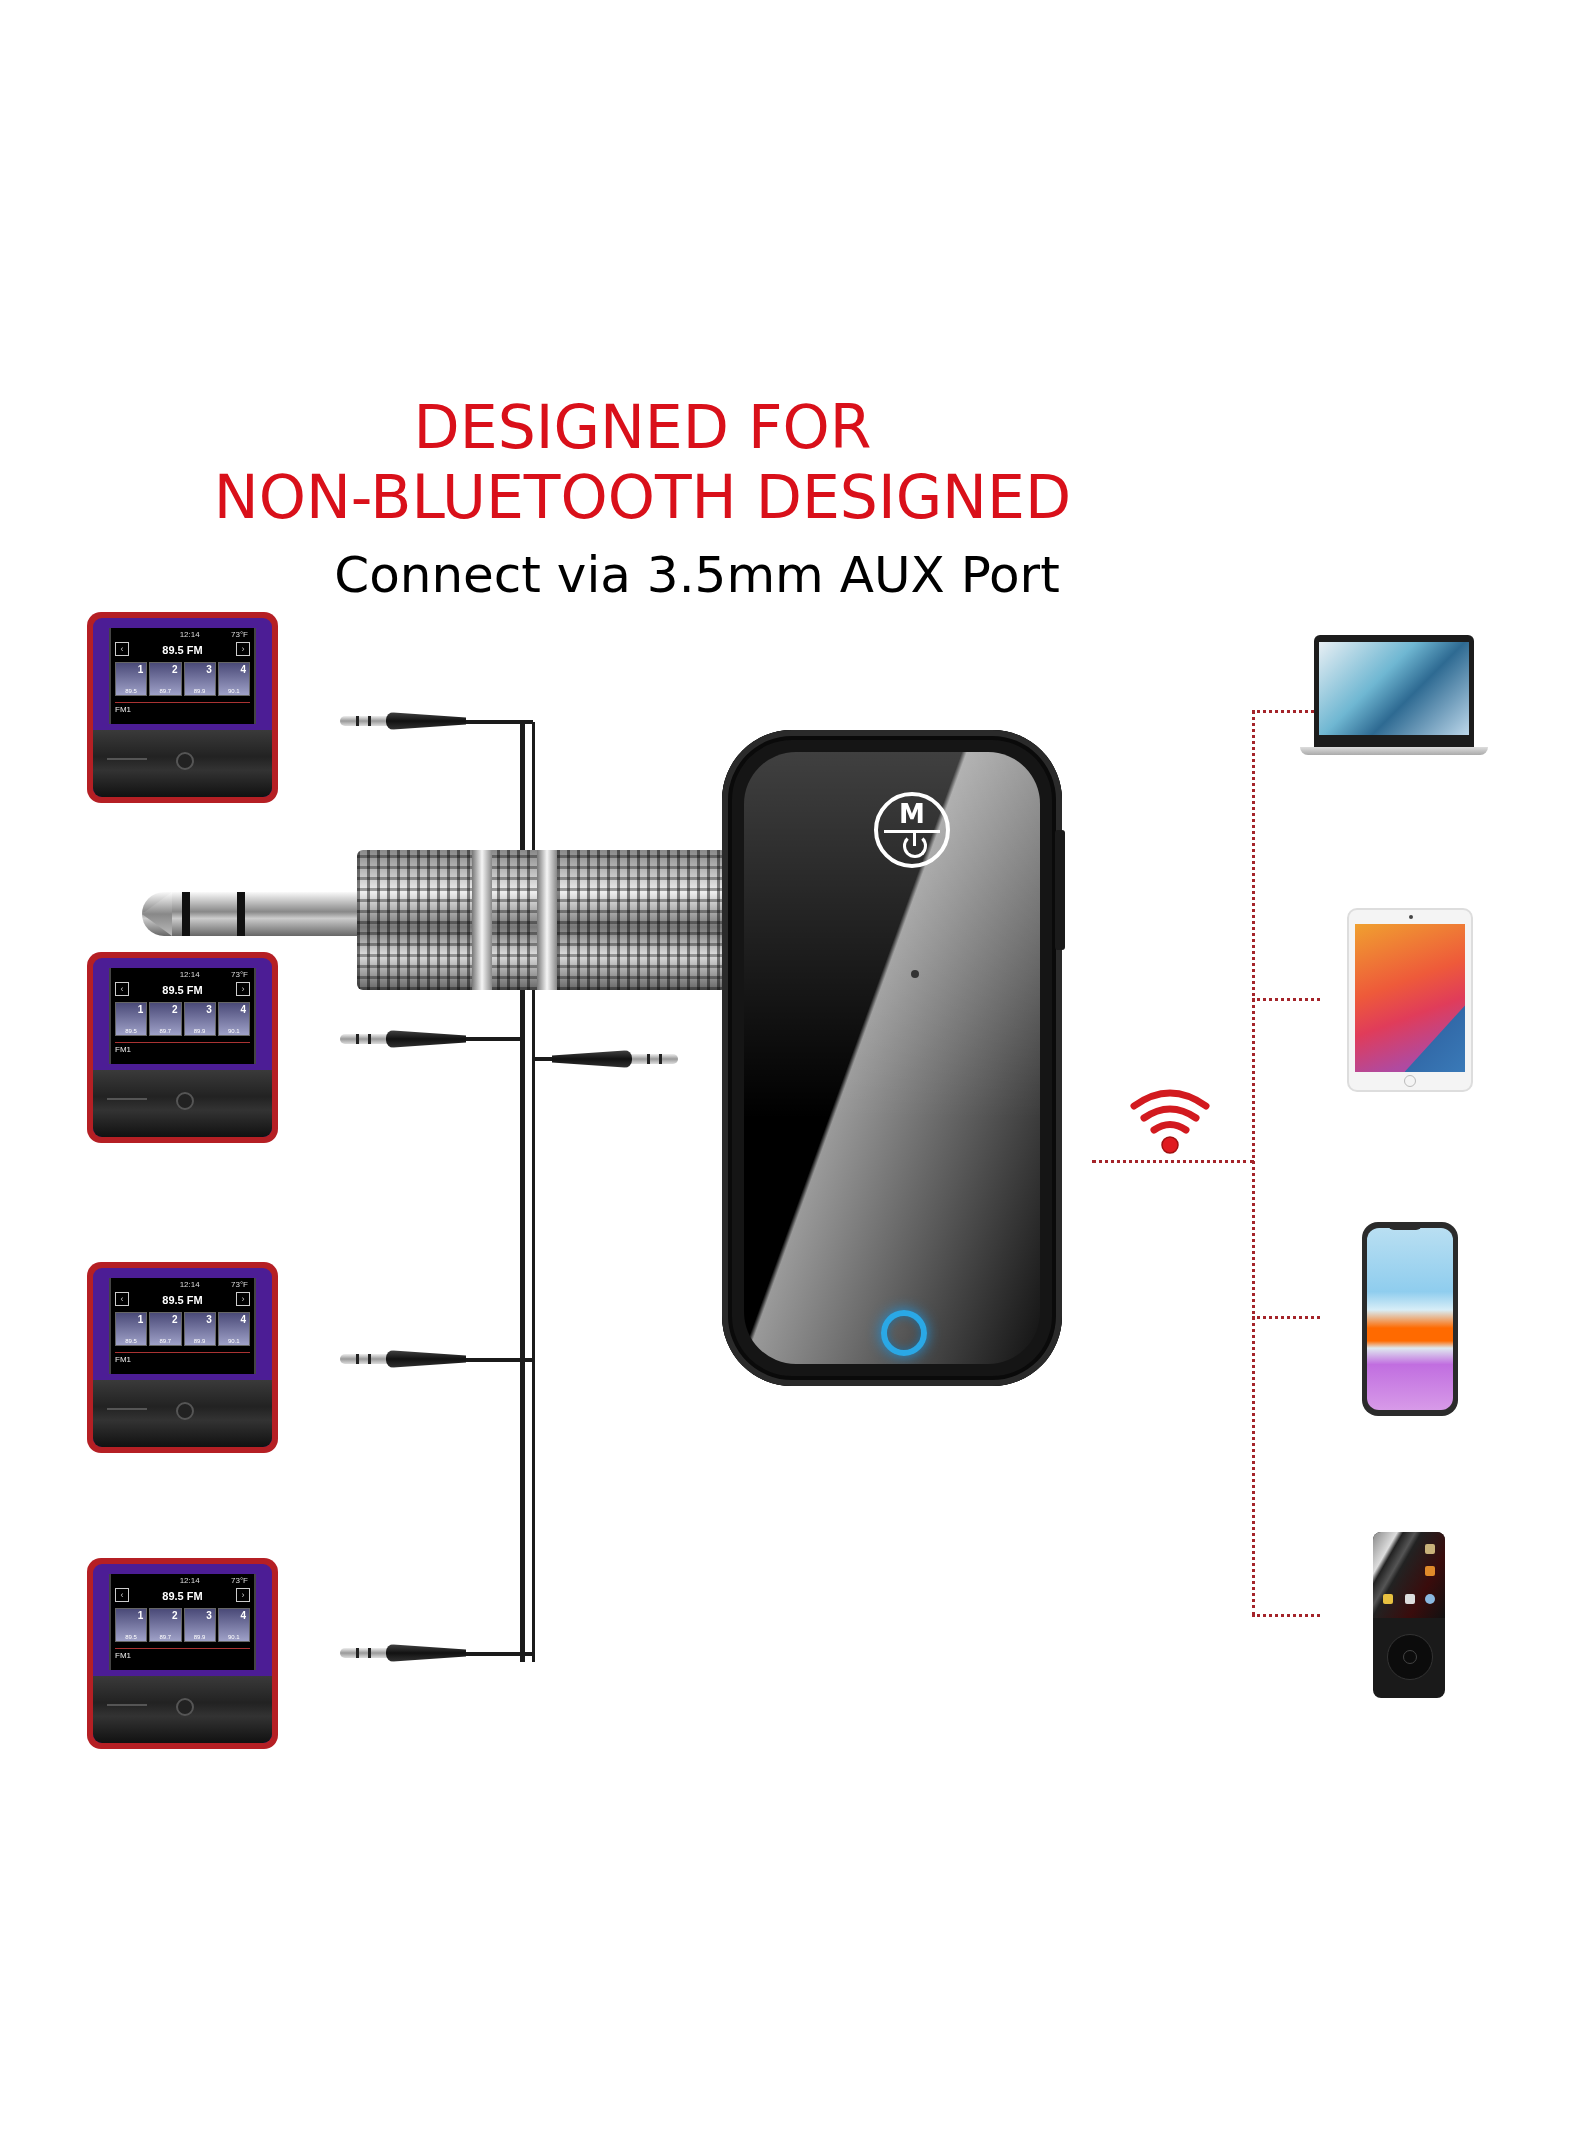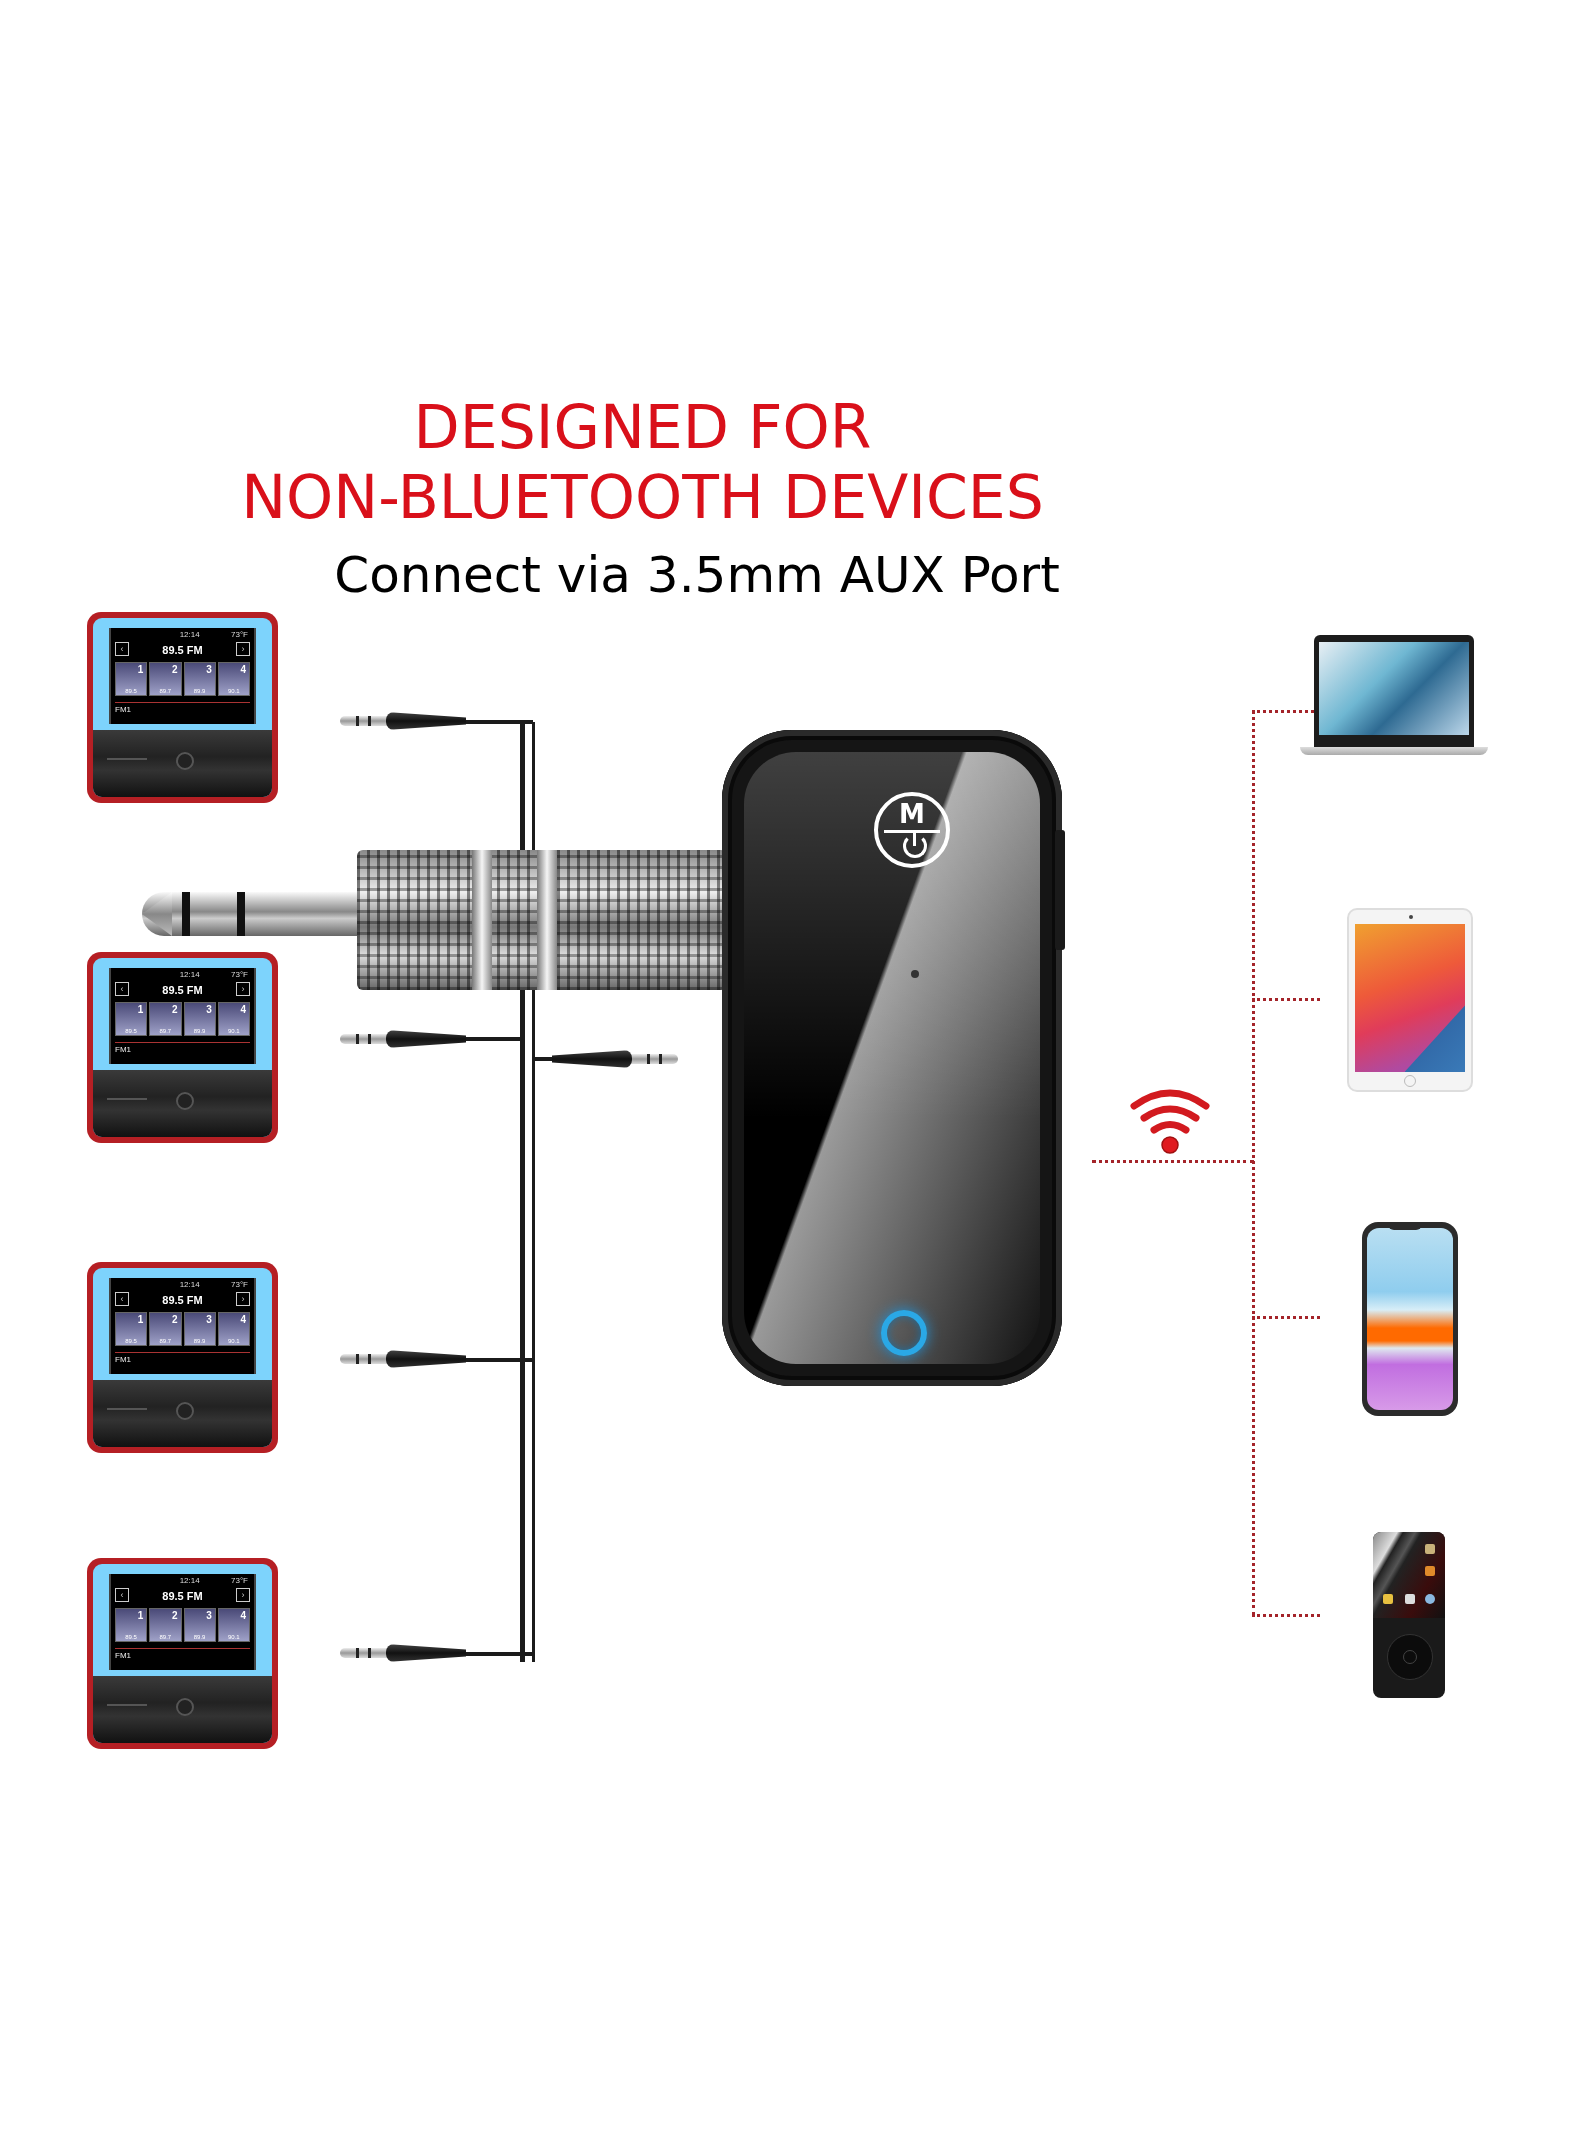--- a/index.html
+++ b/index.html
@@ -5,21 +5,21 @@
   html, body { margin:0; padding:0; background:#ffffff; }
   body { width:1571px; height:2152px; position:relative; overflow:hidden; font-family:"Liberation Sans", sans-serif; }
   .abs { position:absolute; }
   .title { position:absolute; left:0; width:1285px; text-align:center; color:#d9101a; font-family:"DejaVu Sans", sans-serif; font-weight:400; letter-spacing:0; }
   .title1 { top:392px; font-size:60px; line-height:70px; }
   .title2 { top:462px; font-size:60px; line-height:70px; }
   .subtitle { position:absolute; top:545px; left:0; width:1394px; text-align:center; color:#000; font-family:"DejaVu Sans", sans-serif; font-size:50px; line-height:60px; }
 
   
   .radio { position:absolute; left:87px; width:191px; height:191px; background:#b51f24; border-radius:14px; box-sizing:border-box; padding:6px; }
-  .radio-inner { width:100%; height:100%; background:#7dd3fc; border-radius:9px; position:relative; overflow:hidden; }
+  .radio-inner { width:100%; height:100%; background:#4c1d95; border-radius:9px; position:relative; overflow:hidden; }
   .radio-screen { position:absolute; left:16px; top:10px; right:16px; height:96px; background:#000; border-left:2px solid #444; border-right:2px solid #444; }
   .rs-status { position:absolute; top:2px; left:0; right:0; height:10px; color:#ddd; font-size:8px; font-family:"Liberation Sans", sans-serif; }
   .rs-status .tm { position:absolute; left:48%; }
   .rs-status .tp { position:absolute; right:6px; }
   .rs-freq { position:absolute; top:16px; left:0; right:0; text-align:center; color:#fff; font-size:11px; font-weight:bold; }
   .rs-arrow { position:absolute; top:14px; width:12px; height:12px; border:1.5px solid #ccc; color:#ccc; font-size:9px; line-height:12px; text-align:center; }
   .rs-arrow.l { left:4px; } .rs-arrow.r { right:4px; }
   .rs-presets { position:absolute; top:34px; left:4px; right:4px; height:34px; display:flex; gap:2px; }
   .rs-preset { flex:1; background:linear-gradient(#4a4a78,#9fa1c8); position:relative; border:1px solid #666; }
   .rs-preset .n { position:absolute; top:1px; right:3px; color:#fff; font-size:10px; font-weight:bold; }
@@ -85,21 +85,21 @@
   .mp3 { position:absolute; left:1373px; top:1532px; width:72px; height:166px; background:#1a1a1a; border-radius:8px; overflow:hidden; }
   .mp3-disp { position:absolute; left:0; top:0; right:0; height:86px; background:linear-gradient(120deg,#888 0%,#ddd 20%,#222 25%,#555 35%,#222 40%,#3a0c0c 70%,#111 100%); }
   .mp3-wheel { position:absolute; left:14px; top:102px; width:44px; height:44px; border-radius:50%; background:#0c0c0c; border:1px solid #333; }
   .mp3-wheel::after { content:""; position:absolute; left:15px; top:15px; width:12px; height:12px; border-radius:50%; border:1px solid #444; }
   .mp3-icon { position:absolute; width:10px; height:10px; border-radius:2px; }
 </style>
 </head>
 <body>
 
 <div class="title title1">DESIGNED FOR</div>
-<div class="title title2">NON-BLUETOOTH DEVICES</div>
+<div class="title title2">NON-BLUETOOTH DESIGNED</div>
 <div class="subtitle">Connect via 3.5mm AUX Port</div>
 
 <div class="radio" style="top:612px;">
   <div class="radio-inner">
     <div class="radio-screen">
       <div class="rs-status">
           <span class="tm">12:14</span>
           <span class="tp">73°F</span>
         </div>
       <div class="rs-arrow l">‹</div>

